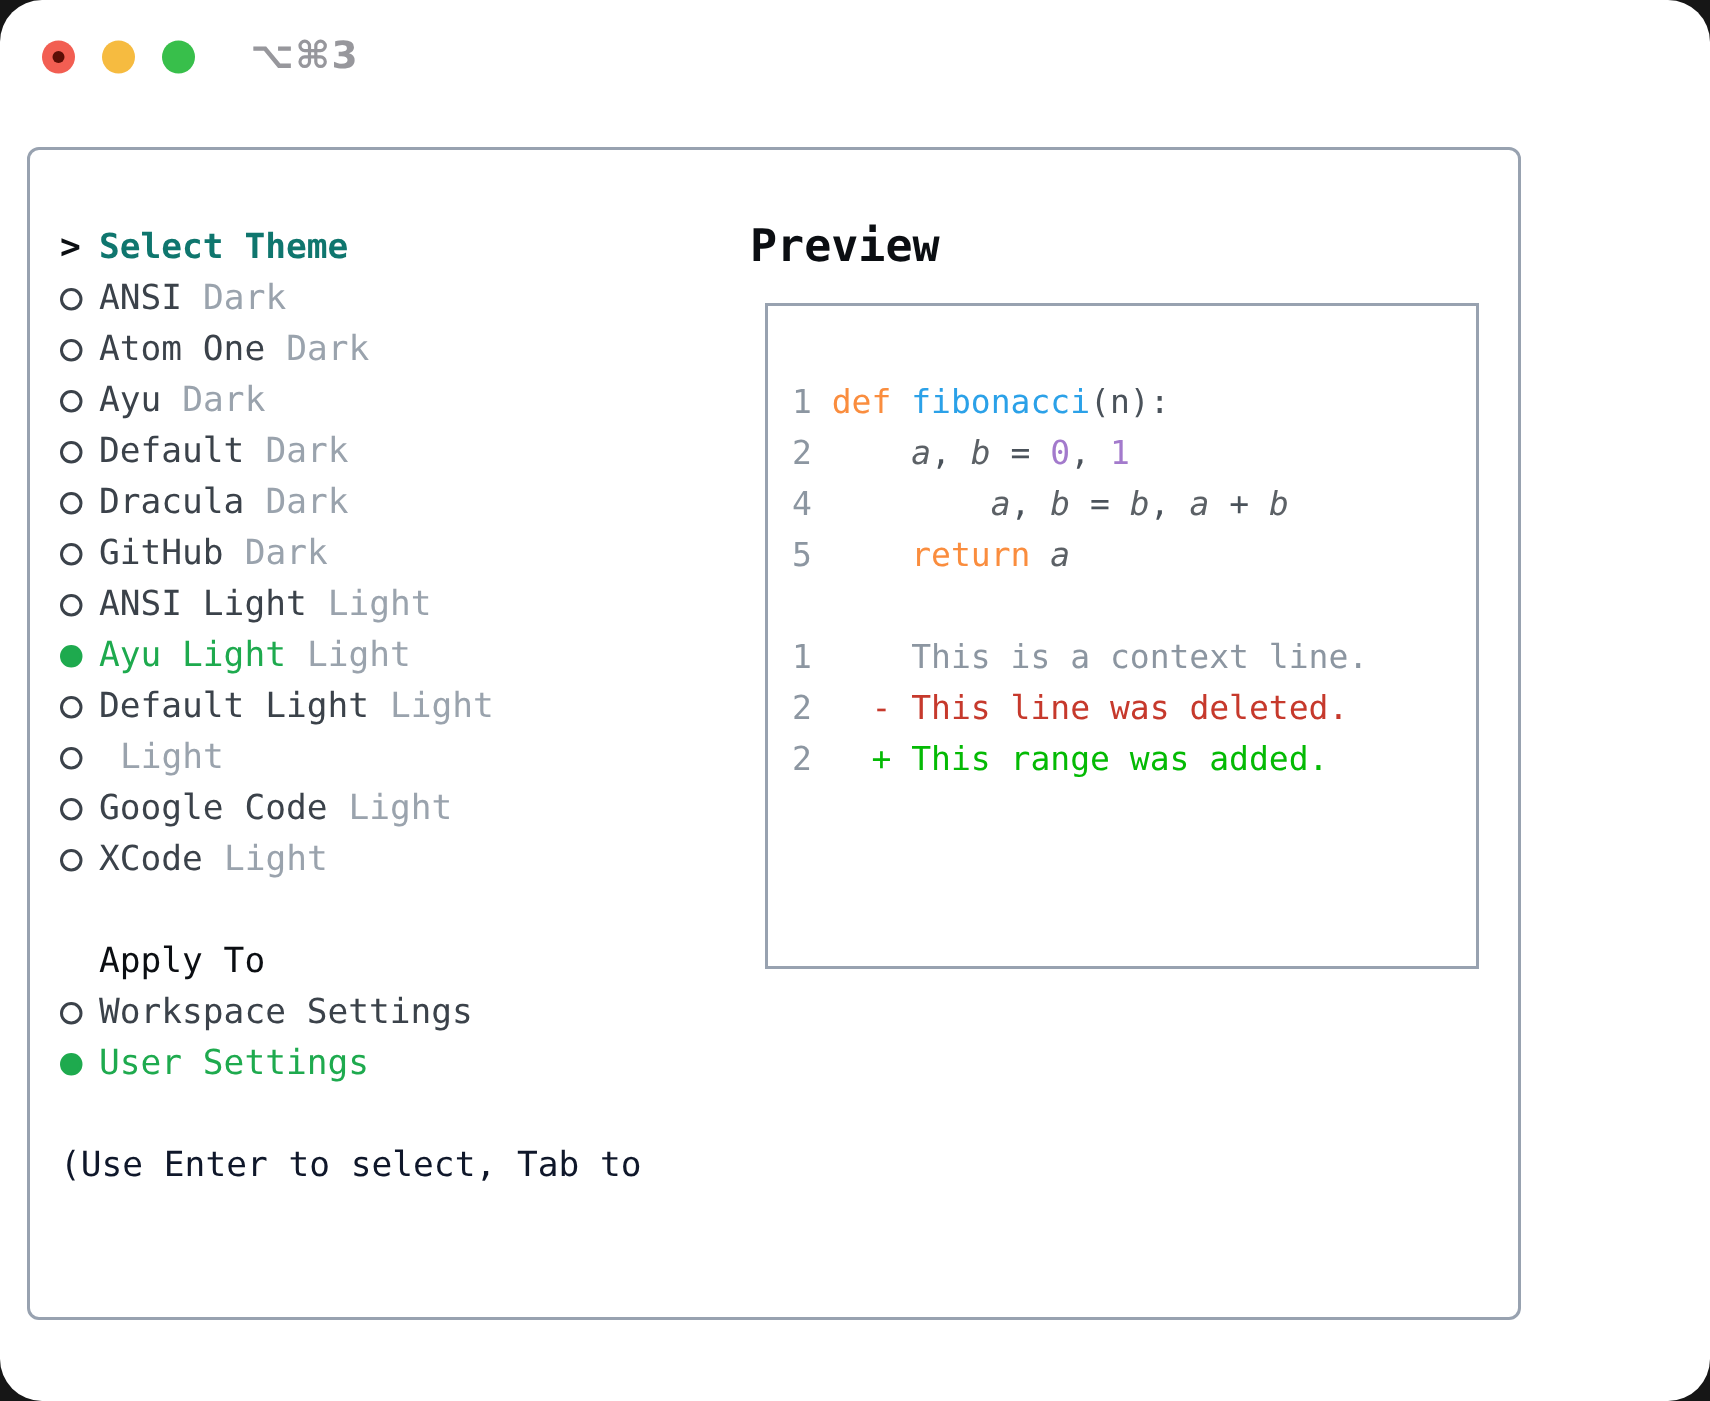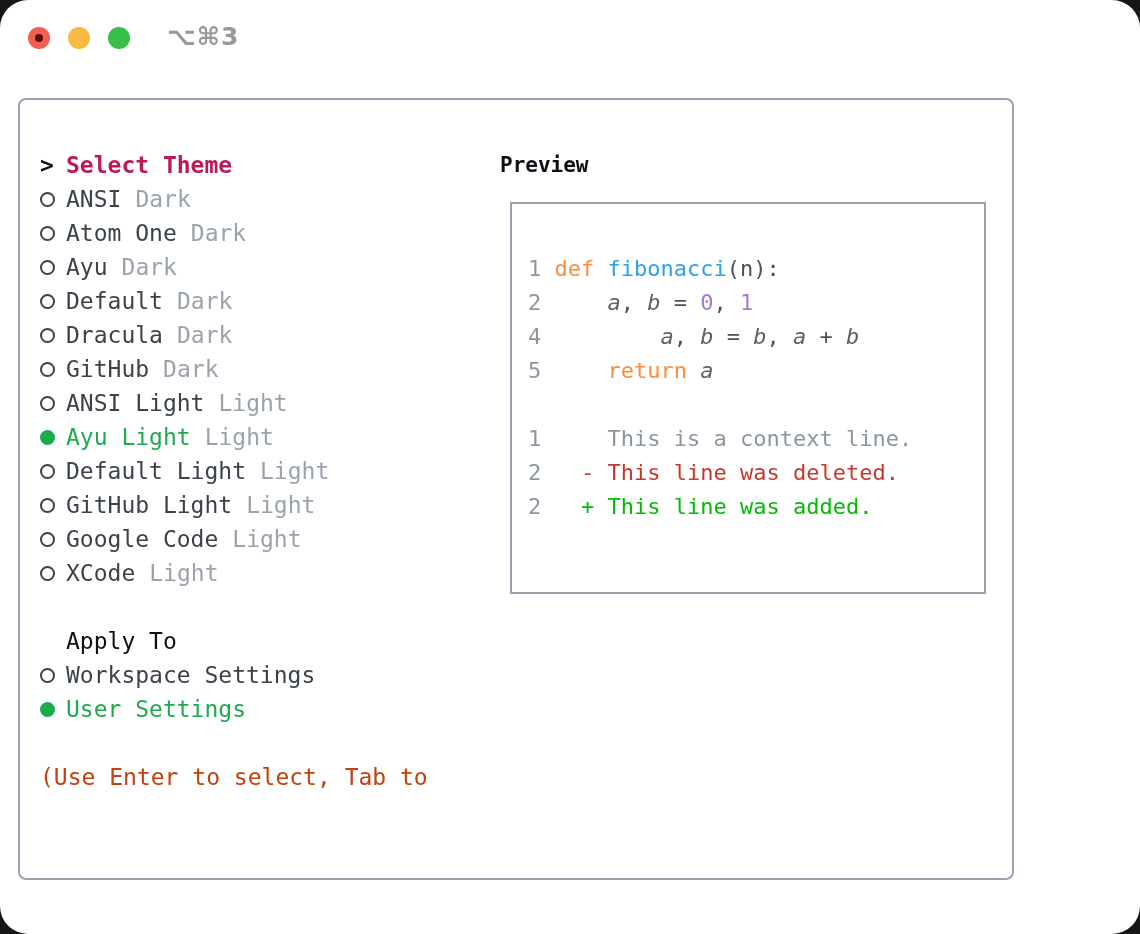--- a/index.html
+++ b/index.html
@@ -29,30 +29,30 @@
     position:absolute;left:18px;top:98px;width:996px;height:782px;
     border:2px solid #98A2B0;border-radius:8px;background:#fff;box-sizing:border-box;
   }
   
   .left-col{position:absolute;left:20px;top:48px;}
   .row{display:flex;align-items:center;height:34px;font-size:23px;line-height:34px;white-space:pre;}
   .marker{width:26px;flex:none;display:flex;align-items:center;}
   .arrow{color:#0B0E12;font-weight:bold;font-size:23px;}
   .circle{width:15px;height:15px;border:2px solid #3B424A;border-radius:50%;box-sizing:border-box;}
   .circle.filled{background:#1EAA4E;border-color:#1EAA4E;}
-  .hdr{color:#be185d;font-weight:bold;}
+  .hdr{color:#0f766e;font-weight:bold;}
   .t-name{color:#3B424A;}
   .t-name.sel{color:#1EAA4E;}
   .t-var{color:#9AA3AD;margin-left:14px;}
   .apply-hdr{color:#0B0E12;}
-  .footer-line{height:34px;line-height:34px;font-size:23px;color:#c2410c;white-space:pre;}
+  .footer-line{height:34px;line-height:34px;font-size:23px;color:#0f172a;white-space:pre;}
   
-  .preview-title{position:absolute;left:480px;top:48px;height:34px;line-height:34px;font-size:21px;font-weight:bold;color:#0B0E12;}
+  .preview-title{position:absolute;left:480px;top:48px;height:34px;line-height:34px;font-size:30px;font-weight:bold;color:#0B0E12;}
   .preview-box{
-    position:absolute;left:490px;top:102px;width:476px;height:392px;
+    position:absolute;left:490px;top:102px;width:476px;height:444px;
     border:2px solid #98A2B0;box-sizing:border-box;background:#fff;
   }
   .code{position:absolute;left:16px;top:48px;}
   .code-line{height:34px;line-height:34px;font-size:22px;white-space:pre;}
   .tok-ln{color:#8C96A1;}
   .tok-pl{color:#4A525A;}
   .tok-kw{color:#FA8D3E;}
   .tok-fn{color:#2BA1E8;}
   .tok-id{color:#5C6166;font-style:italic;}
   .tok-num{color:#A37ACC;}
@@ -80,39 +80,39 @@
         <div class="row"><span class="marker"><span class="arrow">&gt;</span></span><span class="hdr">Select Theme</span></div>
         <div class="row"><span class="marker"><span class="circle"></span></span><span class="t-name">ANSI</span><span class="t-var">Dark</span></div>
         <div class="row"><span class="marker"><span class="circle"></span></span><span class="t-name">Atom One</span><span class="t-var">Dark</span></div>
         <div class="row"><span class="marker"><span class="circle"></span></span><span class="t-name">Ayu</span><span class="t-var">Dark</span></div>
         <div class="row"><span class="marker"><span class="circle"></span></span><span class="t-name">Default</span><span class="t-var">Dark</span></div>
         <div class="row"><span class="marker"><span class="circle"></span></span><span class="t-name">Dracula</span><span class="t-var">Dark</span></div>
         <div class="row"><span class="marker"><span class="circle"></span></span><span class="t-name">GitHub</span><span class="t-var">Dark</span></div>
         <div class="row"><span class="marker"><span class="circle"></span></span><span class="t-name">ANSI Light</span><span class="t-var">Light</span></div>
         <div class="row"><span class="marker"><span class="circle filled"></span></span><span class="t-name sel">Ayu Light</span><span class="t-var">Light</span></div>
         <div class="row"><span class="marker"><span class="circle"></span></span><span class="t-name">Default Light</span><span class="t-var">Light</span></div>
-        <div class="row"><span class="marker"><span class="circle"></span></span><span class="t-name">GitHub Light</span><span class="t-var">Light</span></div>
+        <div class="row"><span class="marker"><span class="circle"></span></span><span class="t-var">Light</span></div>
         <div class="row"><span class="marker"><span class="circle"></span></span><span class="t-name">Google Code</span><span class="t-var">Light</span></div>
         <div class="row"><span class="marker"><span class="circle"></span></span><span class="t-name">XCode</span><span class="t-var">Light</span></div>
         <div class="row"></div>
         <div class="row"><span class="marker"></span><span class="apply-hdr">Apply To</span></div>
         <div class="row"><span class="marker"><span class="circle"></span></span><span class="t-name">Workspace Settings</span></div>
         <div class="row"><span class="marker"><span class="circle filled"></span></span><span class="t-name sel">User Settings</span></div>
         <div class="row"></div>
         <div class="footer-line">(Use Enter to select, Tab to</div>
       </div>
 
     <div class="preview-title">Preview</div>
     <div class="preview-box">
       <div class="code">
           <div class="code-line"><span class="tok-ln">1</span><span class="tok-pl"> </span><span class="tok-kw">def</span><span class="tok-pl"> </span><span class="tok-fn">fibonacci</span><span class="tok-pl">(n):</span></div>
           <div class="code-line"><span class="tok-ln">2</span><span class="tok-pl">     </span><span class="tok-id">a</span><span class="tok-pl">, </span><span class="tok-id">b</span><span class="tok-pl"> = </span><span class="tok-num">0</span><span class="tok-pl">, </span><span class="tok-num">1</span></div>
           <div class="code-line"><span class="tok-ln">4</span><span class="tok-pl">         </span><span class="tok-id">a</span><span class="tok-pl">, </span><span class="tok-id">b</span><span class="tok-pl"> = </span><span class="tok-id">b</span><span class="tok-pl">, </span><span class="tok-id">a</span><span class="tok-pl"> + </span><span class="tok-id">b</span></div>
           <div class="code-line"><span class="tok-ln">5</span><span class="tok-pl">     </span><span class="tok-kw">return</span><span class="tok-pl"> </span><span class="tok-id">a</span></div>
           <div class="code-line"></div>
           <div class="code-line"><span class="tok-ln">1</span><span class="tok-pl">     </span><span class="tok-ctx">This is a context line.</span></div>
           <div class="code-line"><span class="tok-ln">2</span><span class="tok-pl">   </span><span class="tok-del">- This line was deleted.</span></div>
-          <div class="code-line"><span class="tok-ln">2</span><span class="tok-pl">   </span><span class="tok-add">+ This line was added.</span></div>
+          <div class="code-line"><span class="tok-ln">2</span><span class="tok-pl">   </span><span class="tok-add">+ This range was added.</span></div>
         </div>
     </div>
   </div>
 
 </div>
 
 </body></html>

